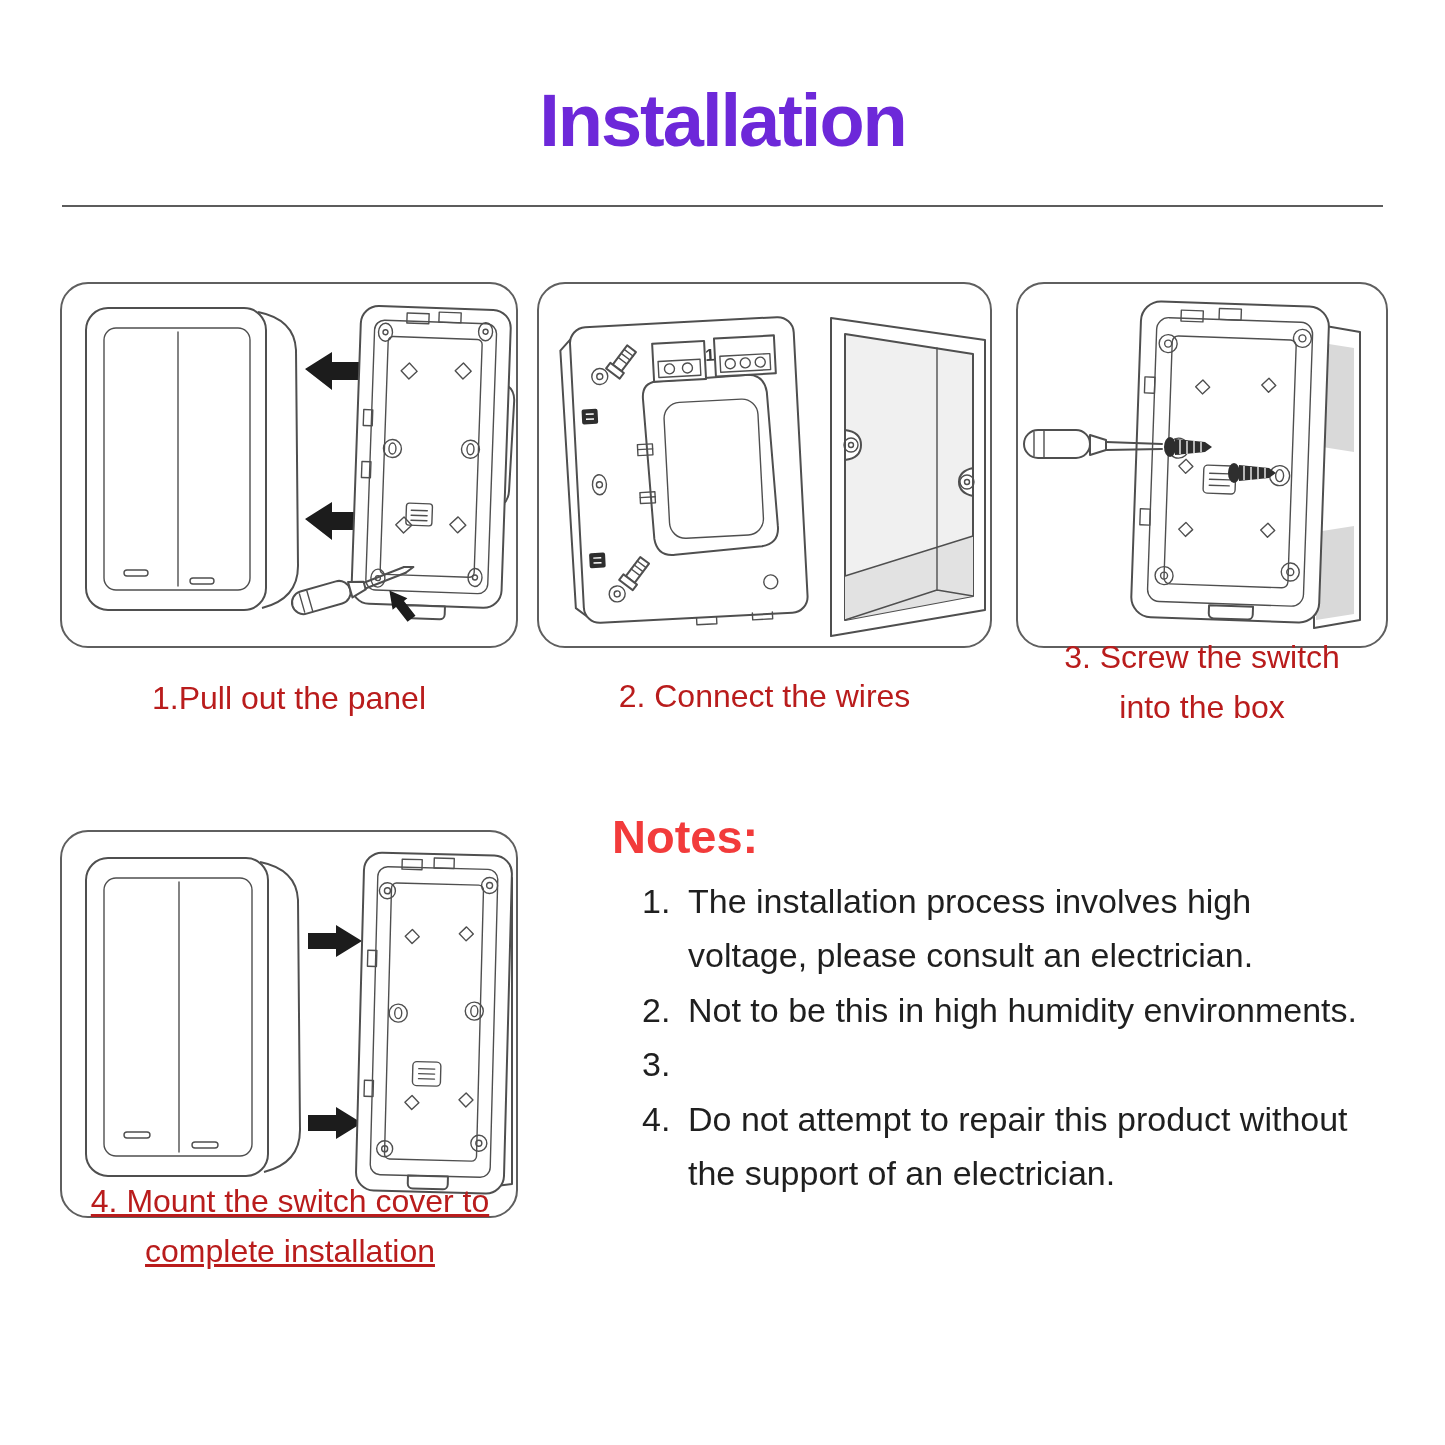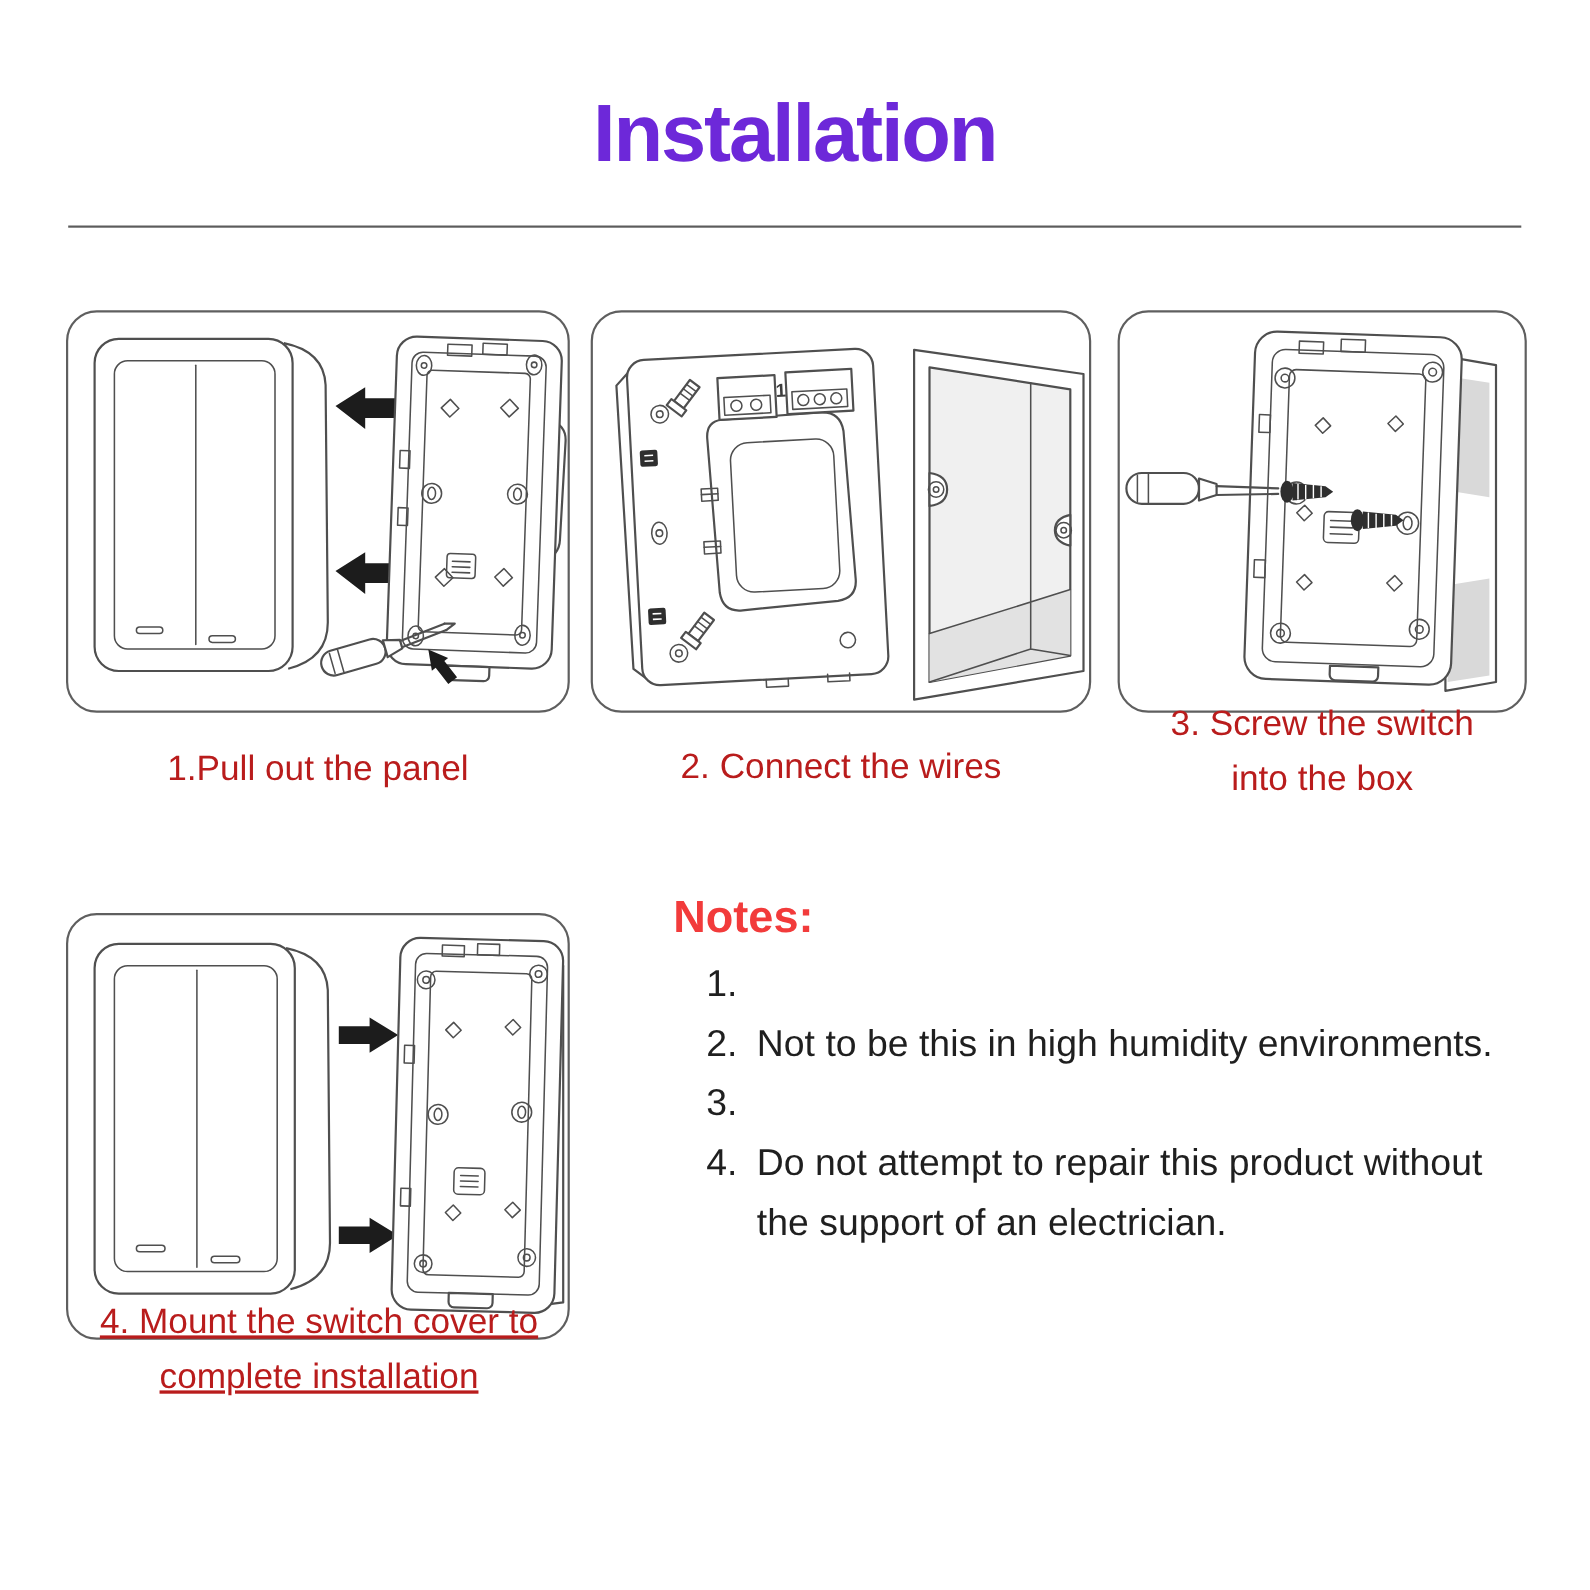--- a/index.html
+++ b/index.html
@@ -25,21 +25,21 @@
   .panel svg{display:block;width:100%;height:100%;}
   .caption{
     position:absolute;text-align:center;font-size:32px;line-height:1.55;
     color:#b91c1c;white-space:pre-line;
   }
   #cap1{left:60px;top:674px;width:458px;}
   #cap2{left:537px;top:672px;width:455px;text-align:center;}
   #cap3{left:1006px;top:633px;width:392px;}
   #cap4{left:20px;top:1177px;width:540px;text-decoration:underline;}
   .notes{position:absolute;left:612px;top:810px;width:748px;}
-  .notes-heading{font-size:41px;font-weight:700;color:#f23b3b;line-height:1.15;margin:0 0 10px 0;}
+  .notes-heading{font-size:47px;font-weight:700;color:#f23b3b;line-height:1.15;margin:0 0 10px 0;}
   .note-item{display:flex;font-size:34px;line-height:1.6;color:#1f1f1f;padding-left:30px;}
   .note-num{flex:0 0 46px;}
   .note-text{flex:1;}
   
   .s{fill:none;stroke:#4f4f4f;stroke-width:2;stroke-linejoin:round;stroke-linecap:round;}
   .st{fill:none;stroke:#4f4f4f;stroke-width:1.4;stroke-linejoin:round;stroke-linecap:round;}
   .sf{fill:#ffffff;stroke:#4f4f4f;stroke-width:2;stroke-linejoin:round;}
   .gy{fill:#f0f0f0;stroke:#4f4f4f;stroke-width:2;stroke-linejoin:round;}
   .gy2{fill:#e2e2e2;stroke:none;}
   .patch{fill:#d9d9d9;stroke:none;}
@@ -273,20 +273,21 @@
 <div class="caption" id="cap2">2. Connect the wires</div>
 <div class="caption" id="cap3">3. Screw the switch
 into the box</div>
 <div class="caption" id="cap4">4. Mount the switch cover to
 complete installation</div>
 
 <div class="notes">
   <div class="notes-heading">Notes:</div>
   <div class="note-item">
     <span class="note-num">1.</span>
+    <span class="note-text">The installation process involves high voltage, please consult an electrician.</span>
   </div>
   <div class="note-item">
     <span class="note-num">2.</span>
     <span class="note-text">Not to be this in high humidity environments.</span>
   </div>
   <div class="note-item">
     <span class="note-num">3.</span>
   </div>
   <div class="note-item">
     <span class="note-num">4.</span>

